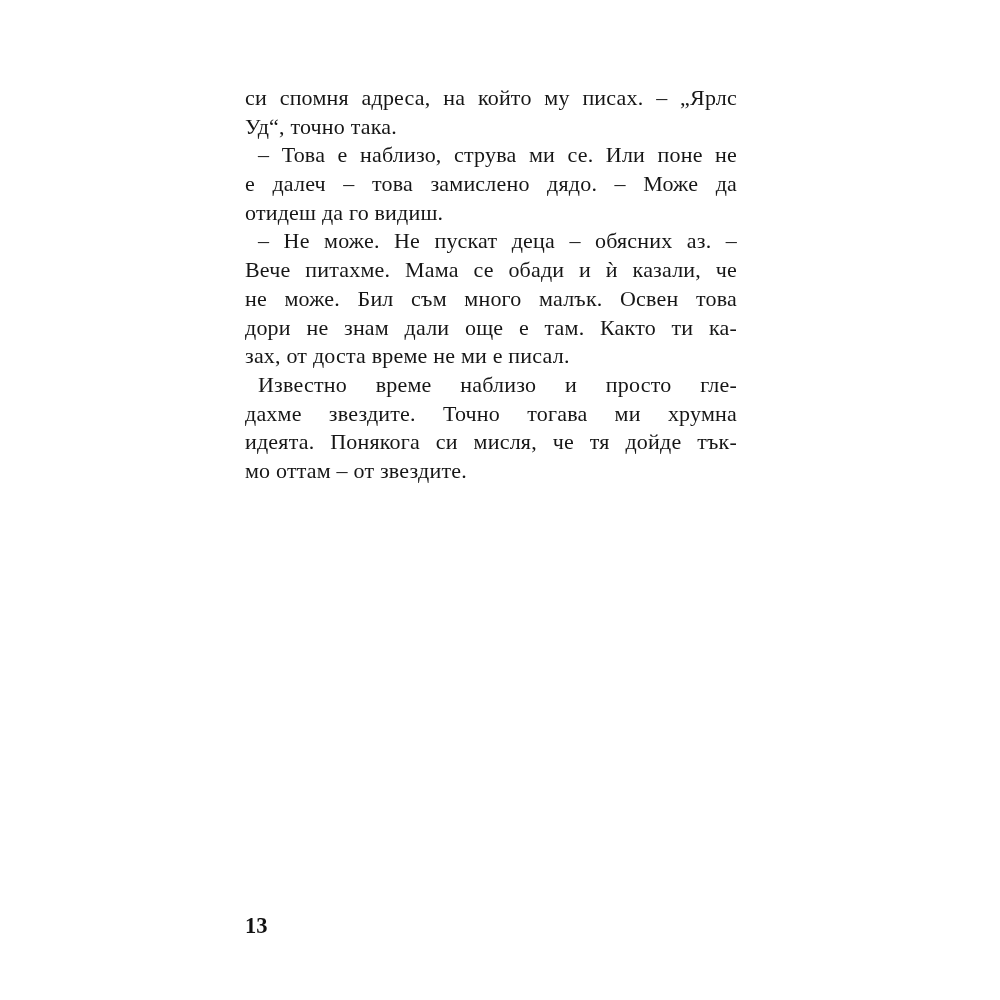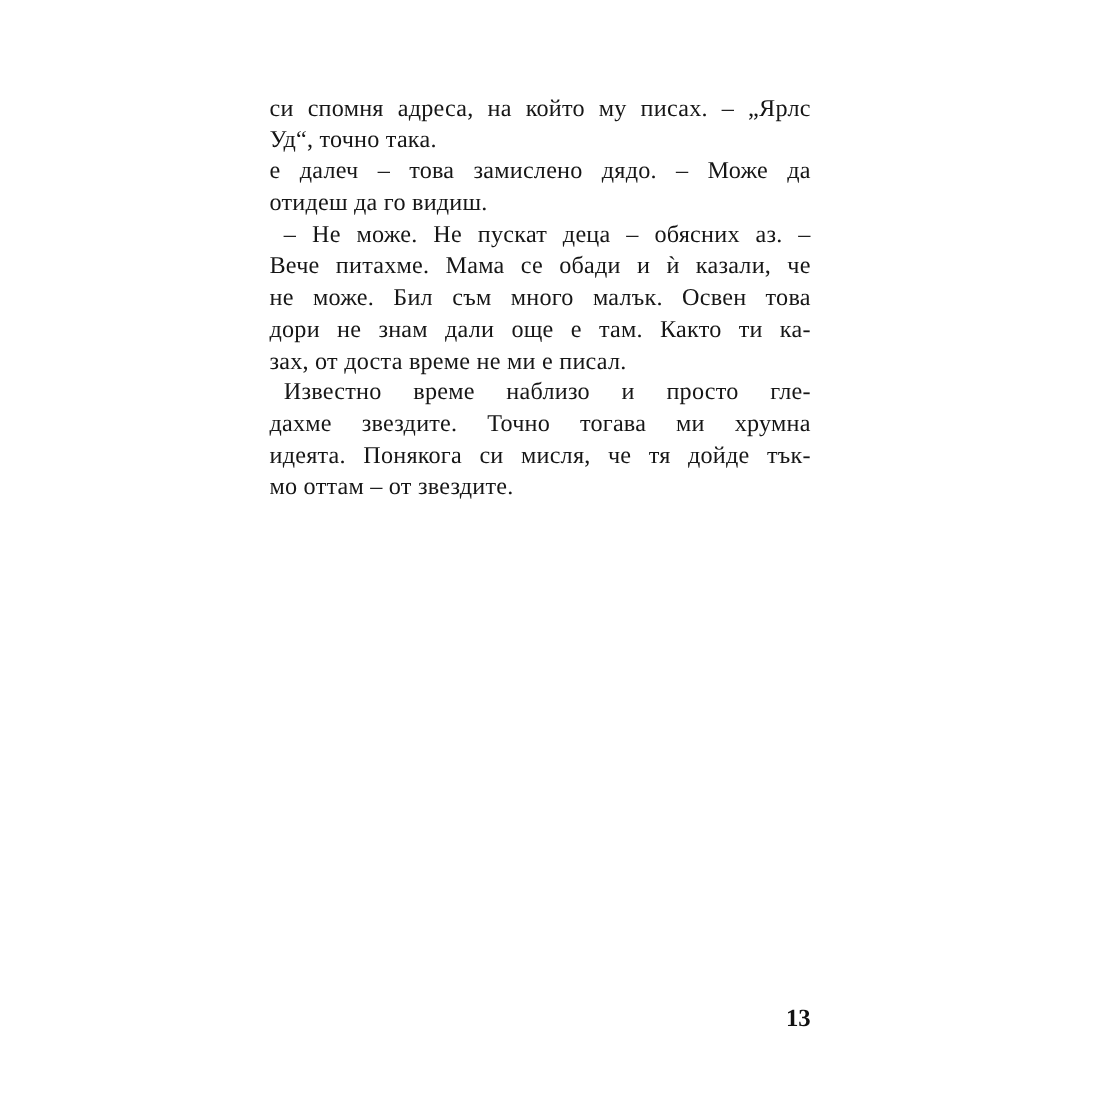--- a/index.html
+++ b/index.html
@@ -39,33 +39,34 @@
     -moz-text-align-last: left;
   }
   .line.indent {
     text-indent: 13px;
   }
   .page-number {
     position: absolute;
     left: 245px;
     top: 913px;
     width: 492px;
-    text-align: right;
+    text-align: left;
     font-size: 22.5px;
     font-weight: bold;
     color: #111111;
   }
 </style>
 </head>
 <body>
 
 <div class="page">
   <div class="text-block">
       <div class="line">си спомня адреса, на който му писах. – „Ярлс</div>
       <div class="line last">Уд“, точно така.</div>
+      <div class="line indent">– Това е наблизо, струва ми се. Или поне не</div>
       <div class="line">е далеч – това замислено дядо. – Може да</div>
       <div class="line last">отидеш да го видиш.</div>
       <div class="line indent">– Не може. Не пускат деца – обясних аз. –</div>
       <div class="line">Вече питахме. Мама се обади и ѝ казали, че</div>
       <div class="line">не може. Бил съм много малък. Освен това</div>
       <div class="line">дори не знам дали още е там. Както ти ка-</div>
       <div class="line last">зах, от доста време не ми е писал.</div>
       <div class="line indent">Известно време наблизо и просто гле-</div>
       <div class="line">дахме звездите. Точно тогава ми хрумна</div>
       <div class="line">идеята. Понякога си мисля, че тя дойде тък-</div>

